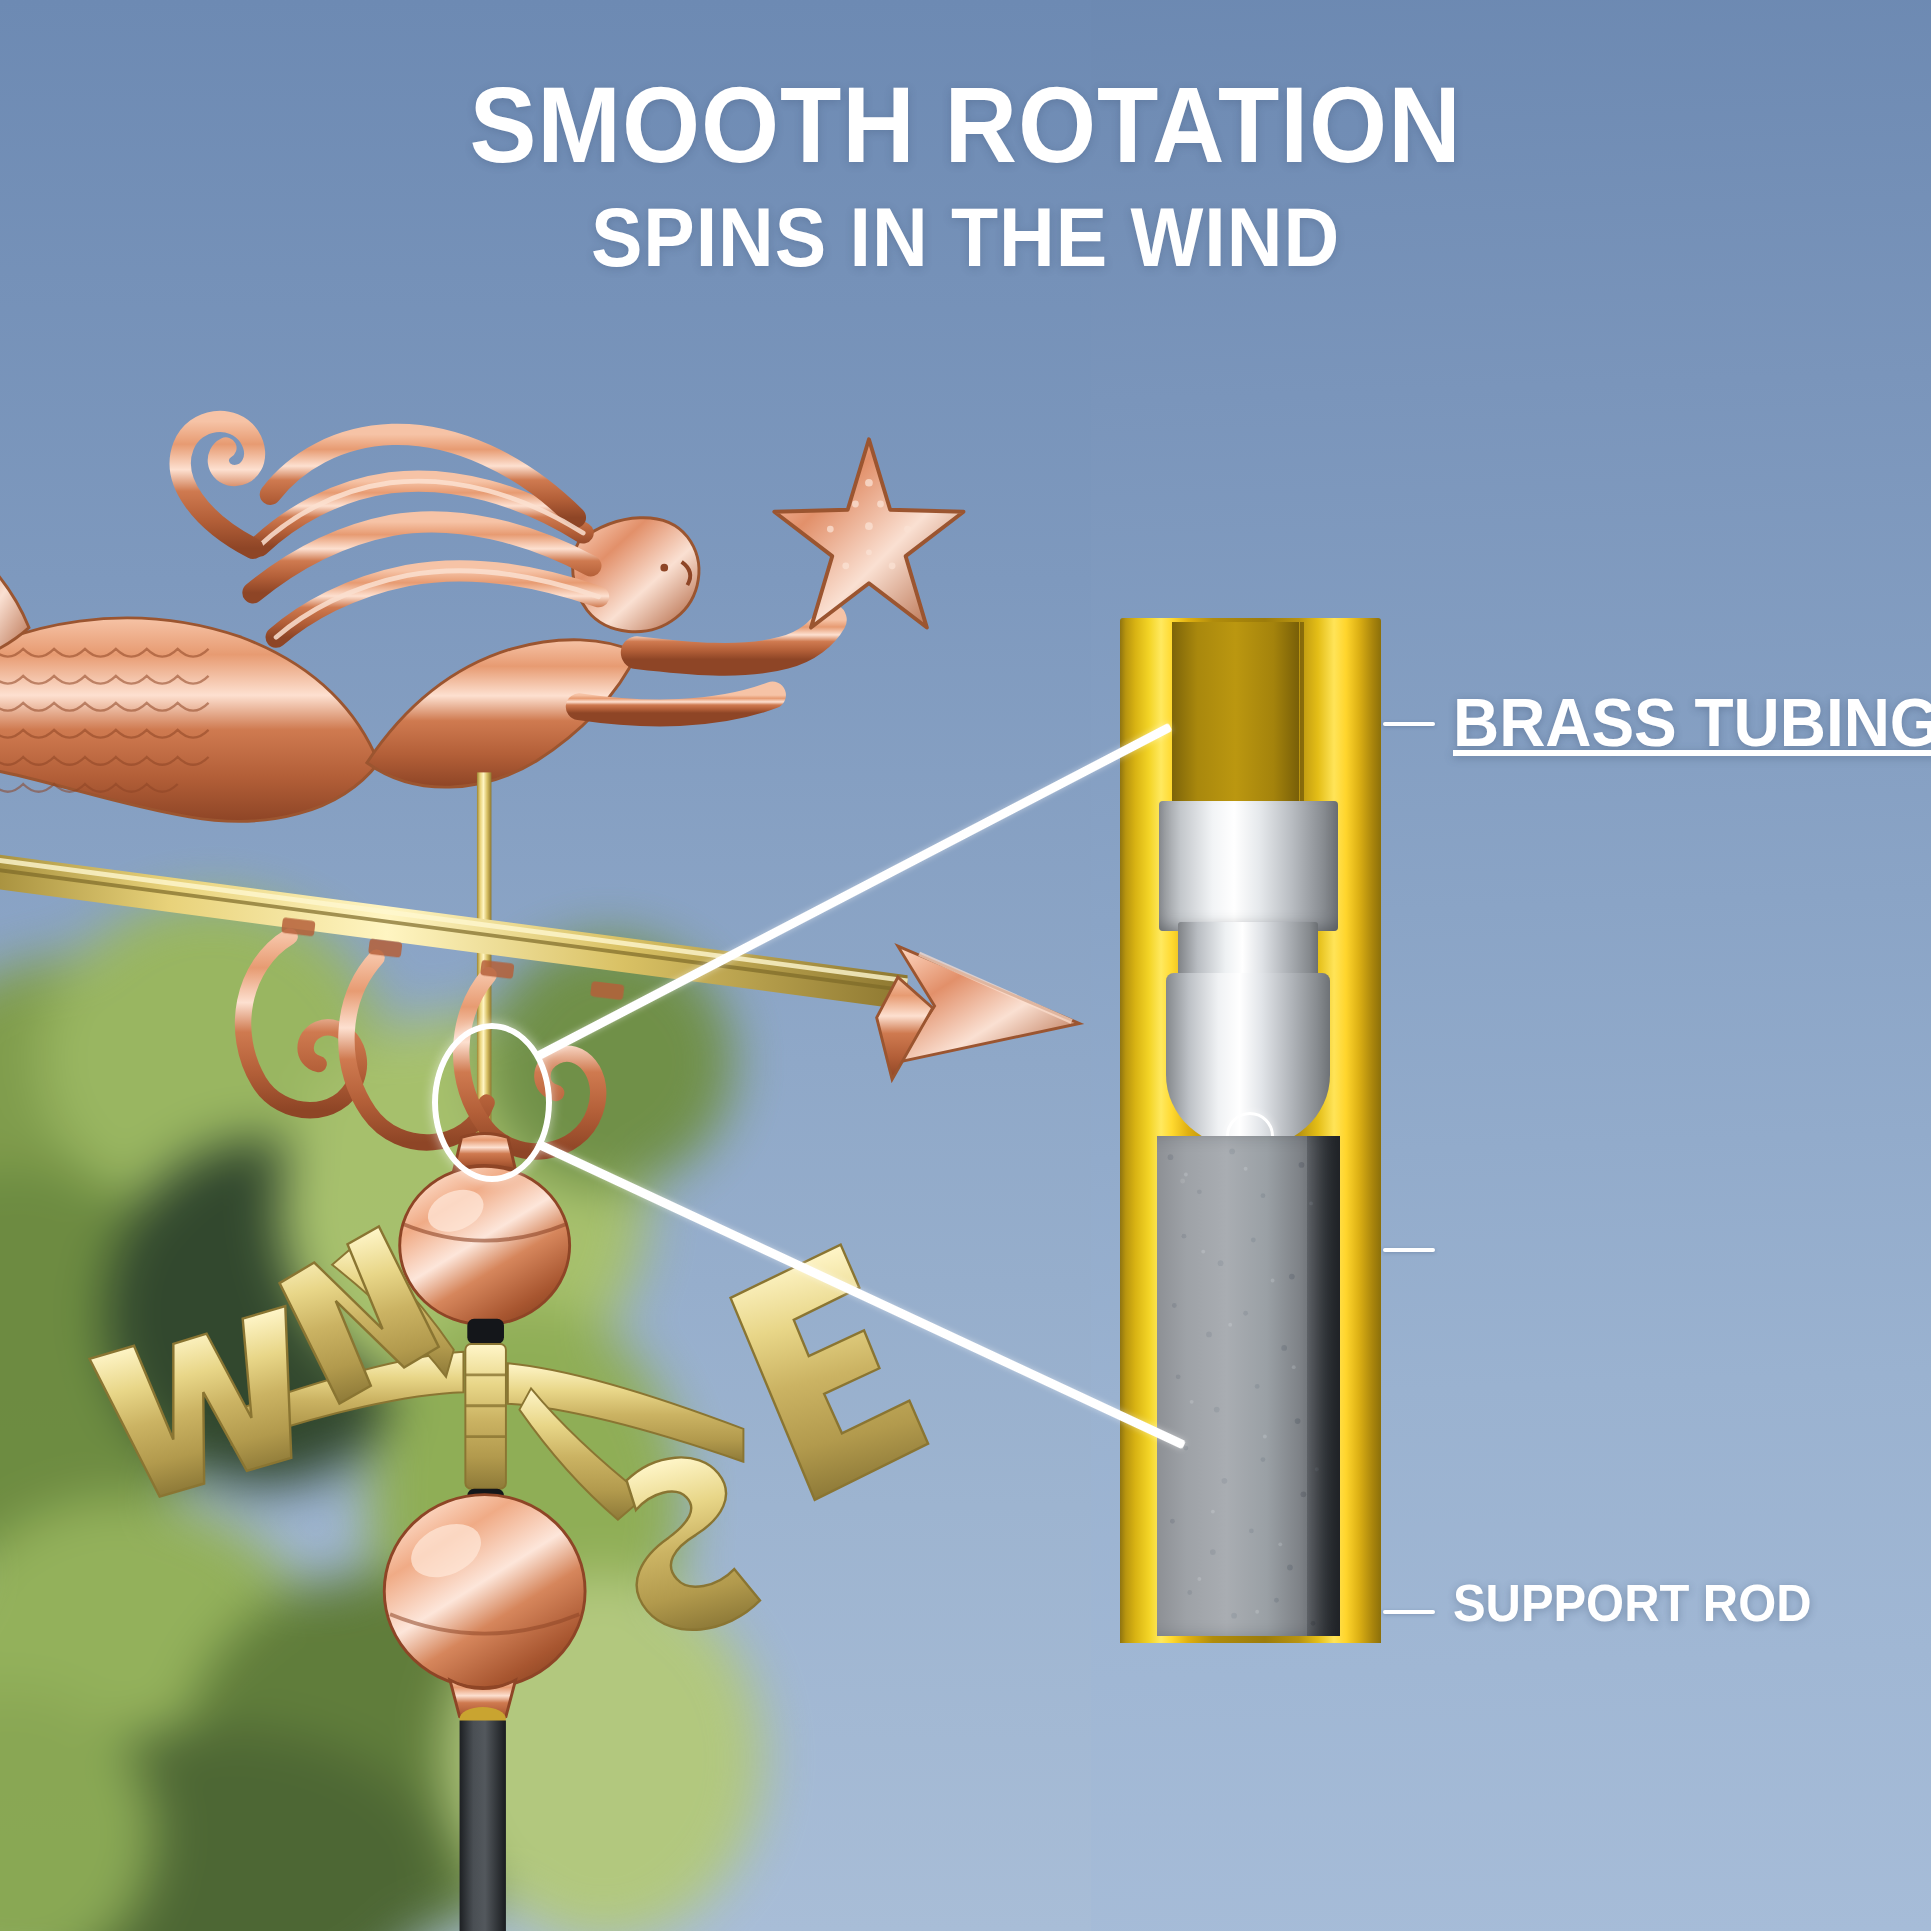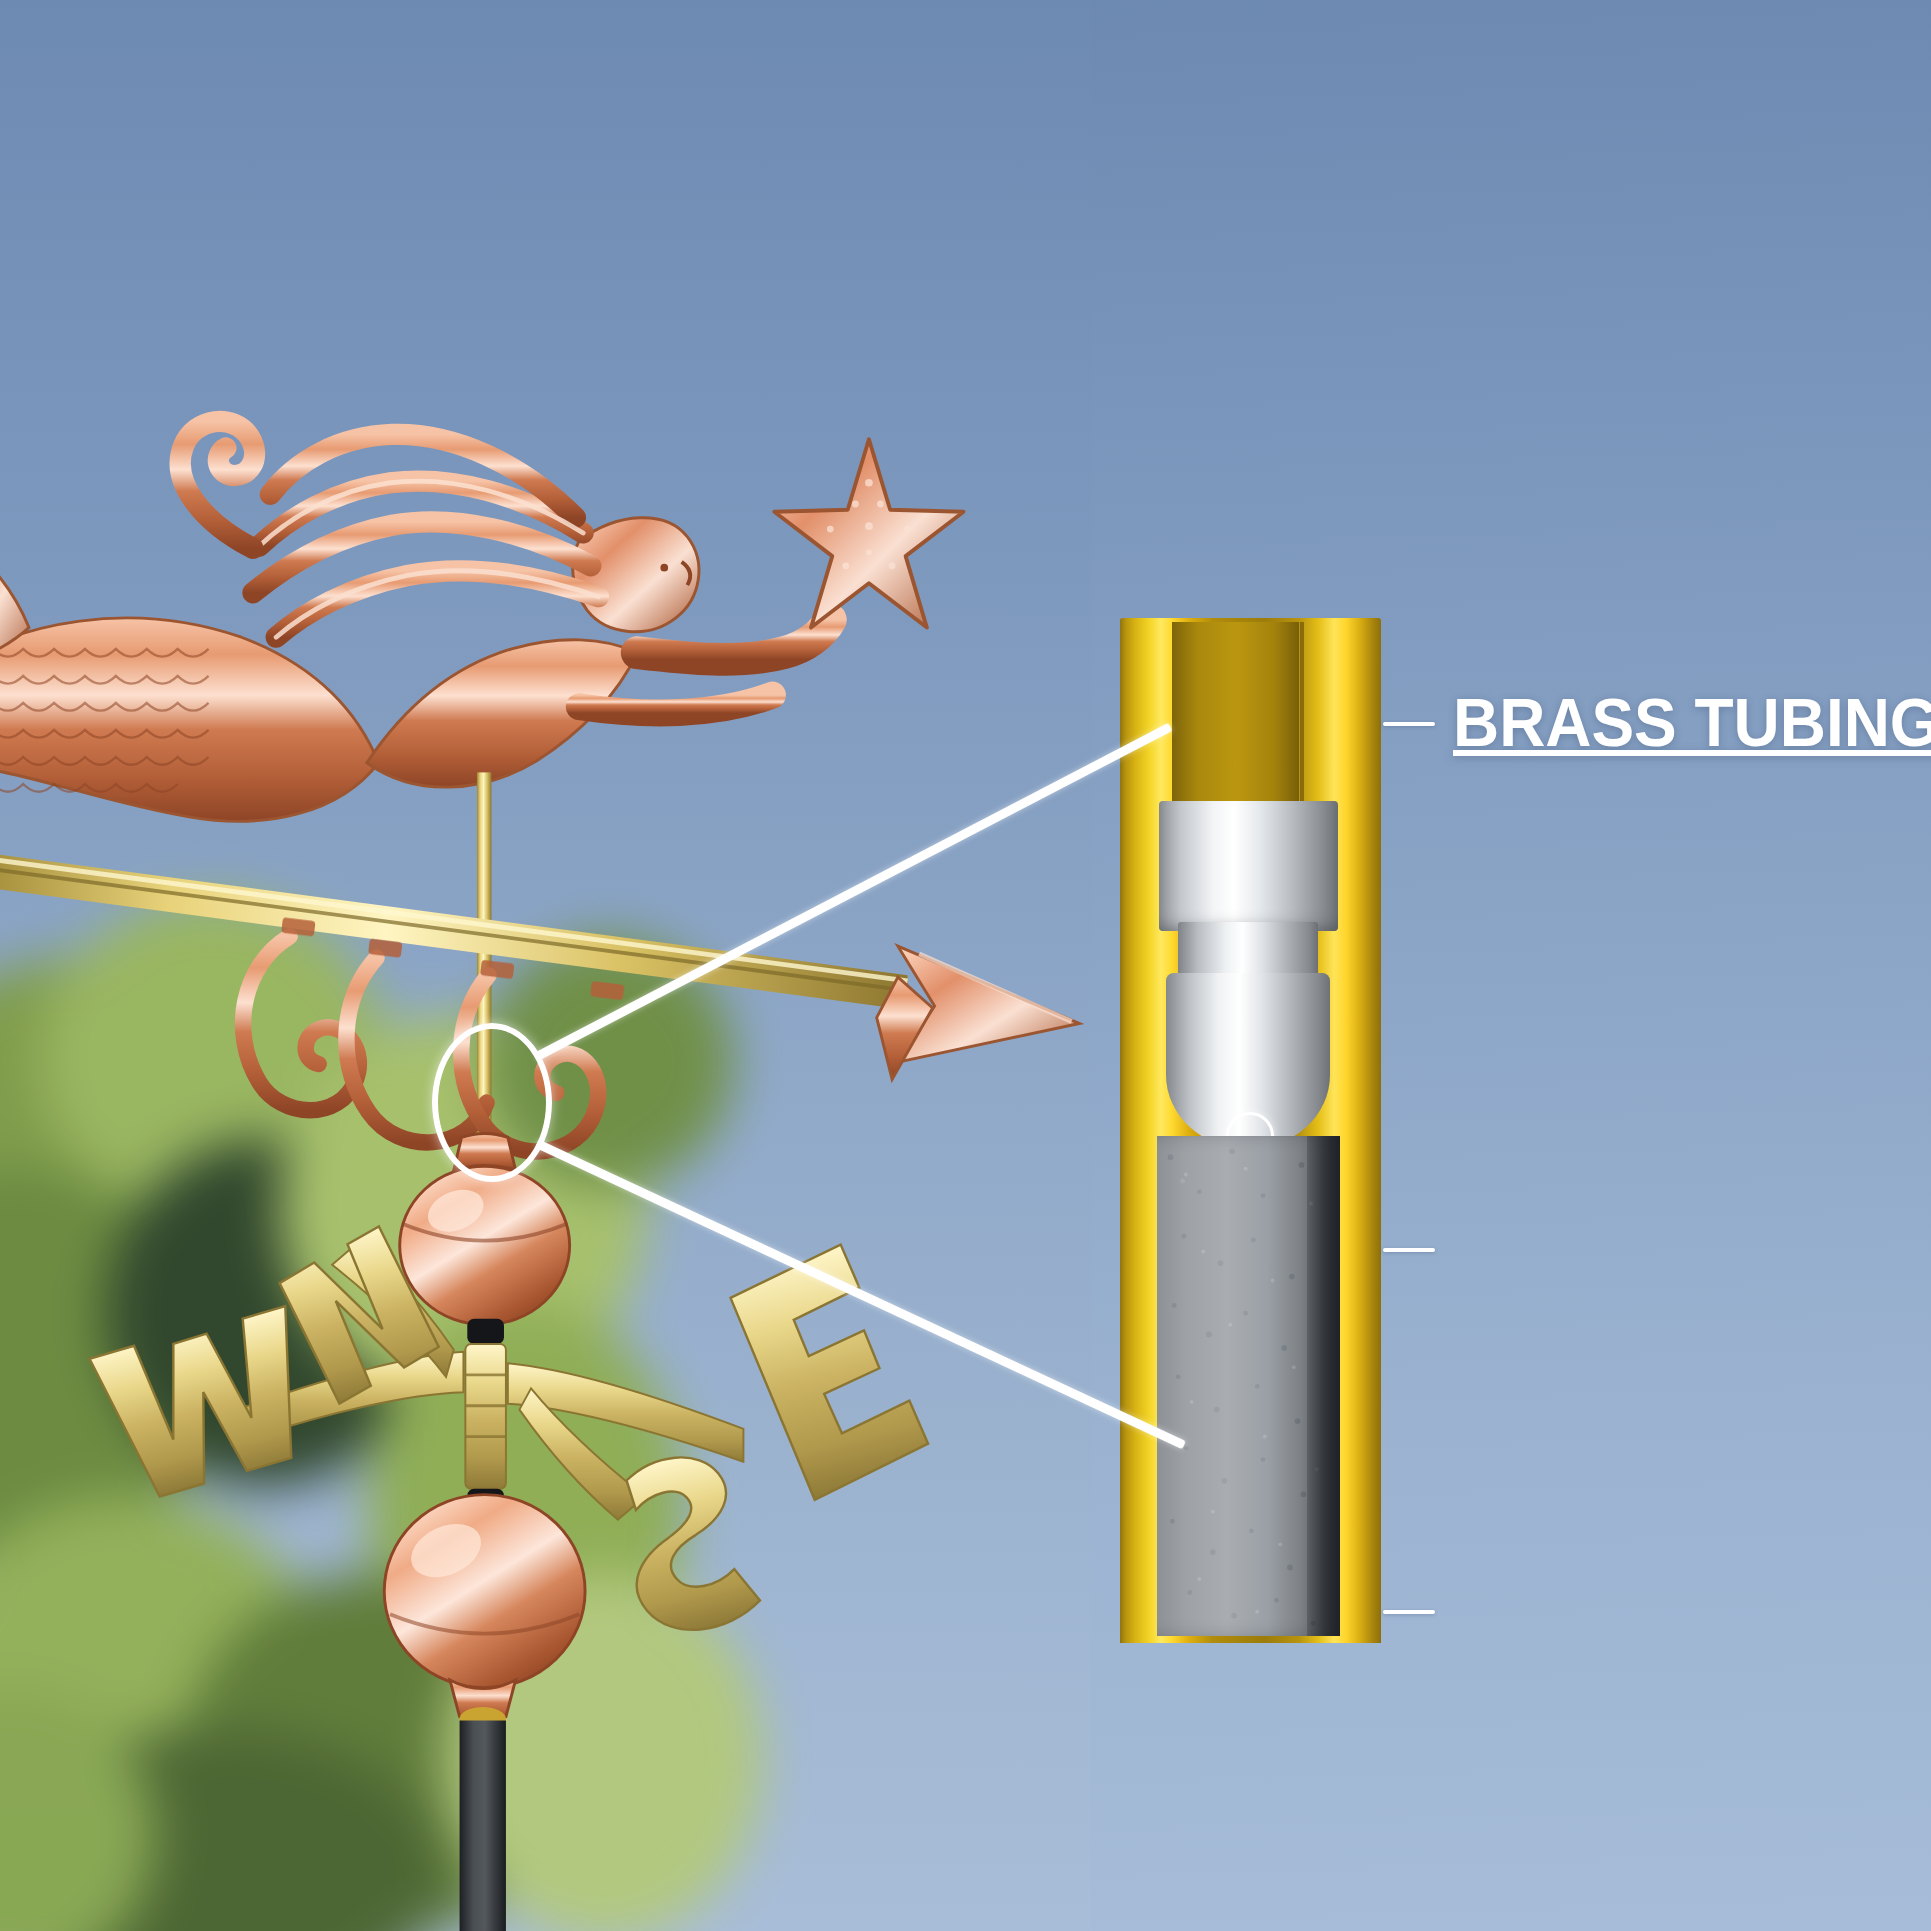--- a/index.html
+++ b/index.html
@@ -299,20 +299,24 @@
         <path d="M466 1740 q34 18 68 0 l-10 38 q-24 10 -48 0 Z" fill="url(#cu)" stroke="#8e4526" stroke-width="3"></path>
       </g>
 
       <g>
         <ellipse cx="500" cy="1780" rx="24" ry="12" fill="#c9a430"></ellipse>
         <rect x="476" y="1782" width="48" height="220" fill="url(#poleG)"></rect>
       </g>
     </svg>
   </div>
 
+  <div class="headline" style="top:71px;">
+    <div class="h1">SMOOTH ROTATION</div>
+    <div class="h2">SPINS IN THE WIND</div>
+  </div>
 
   <div class="cutaway" style="left:1120px;top:618px;width:261px;height:1031px;">
 
     <div class="tube-outer" style="left:0;top:0;width:261px;height:1025px;"></div>
 
     <div class="bore" style="left:52px;top:3.9px;width:127px;height:183px;"></div>
     <div class="tube-shadowline" style="left:180px;top:3.9px;width:3.9px;height:183px;"></div>
 
     <div class="chrome-collar" style="left:39px;top:183px;width:179px;height:130px;"></div>
 
@@ -383,15 +387,18 @@
   <div class="leader" style="left:537px;top:1139px;width:714px;height:8.7px;transform:rotate(25deg);"></div>
 
   <div class="lead-dash" style="left:1383px;top:722px;width:52px;"></div>
   <div class="callout" style="left:1453px;top:687px;font-size:68px;line-height:1.05;text-decoration:underline;">
     <span class="ln">BRASS TUBING</span>
   </div>
 
   <div class="lead-dash" style="left:1383px;top:1248px;width:52px;"></div>
 
   <div class="lead-dash" style="left:1383px;top:1610px;width:52px;"></div>
+  <div class="callout" style="left:1453px;top:1576px;font-size:52px;line-height:1.05;">
+    <span class="ln">SUPPORT ROD</span>
+  </div>
 
 </div>
 
 
 </body></html>

